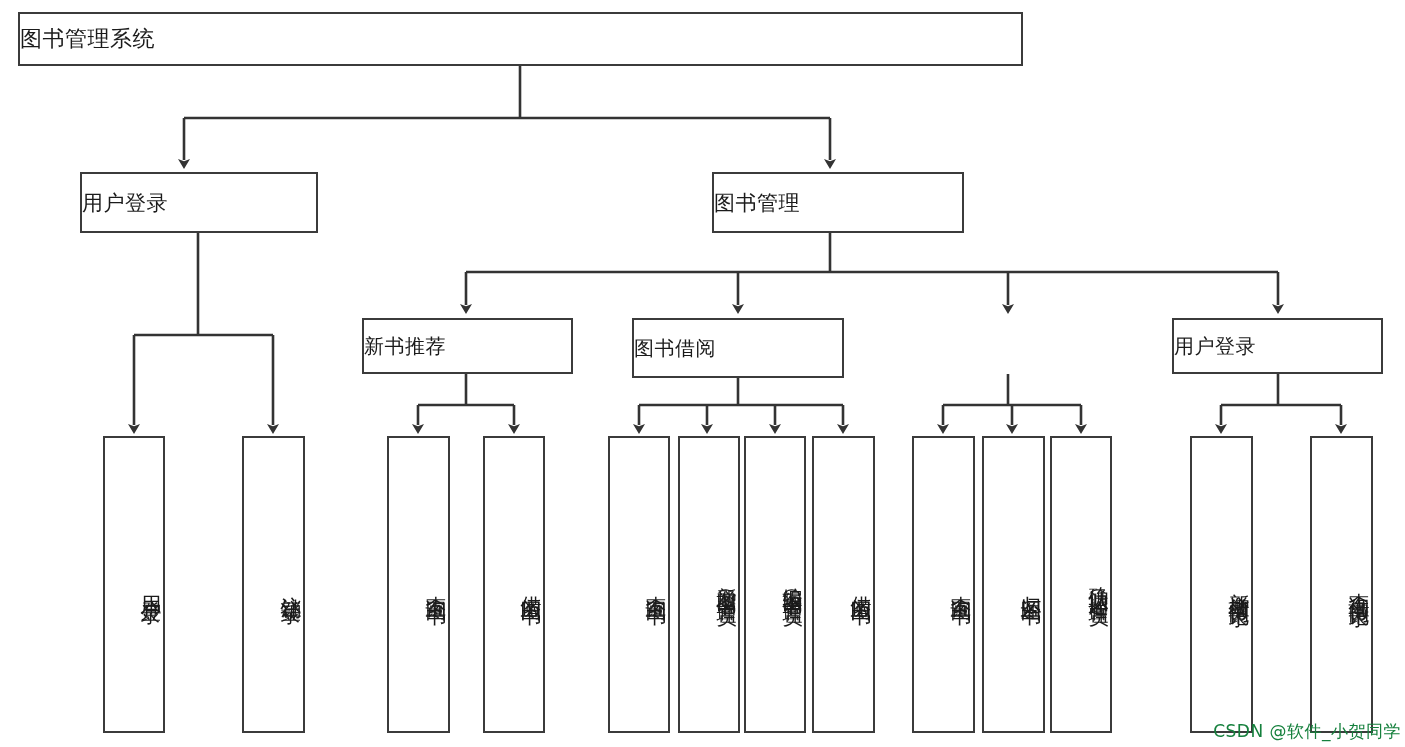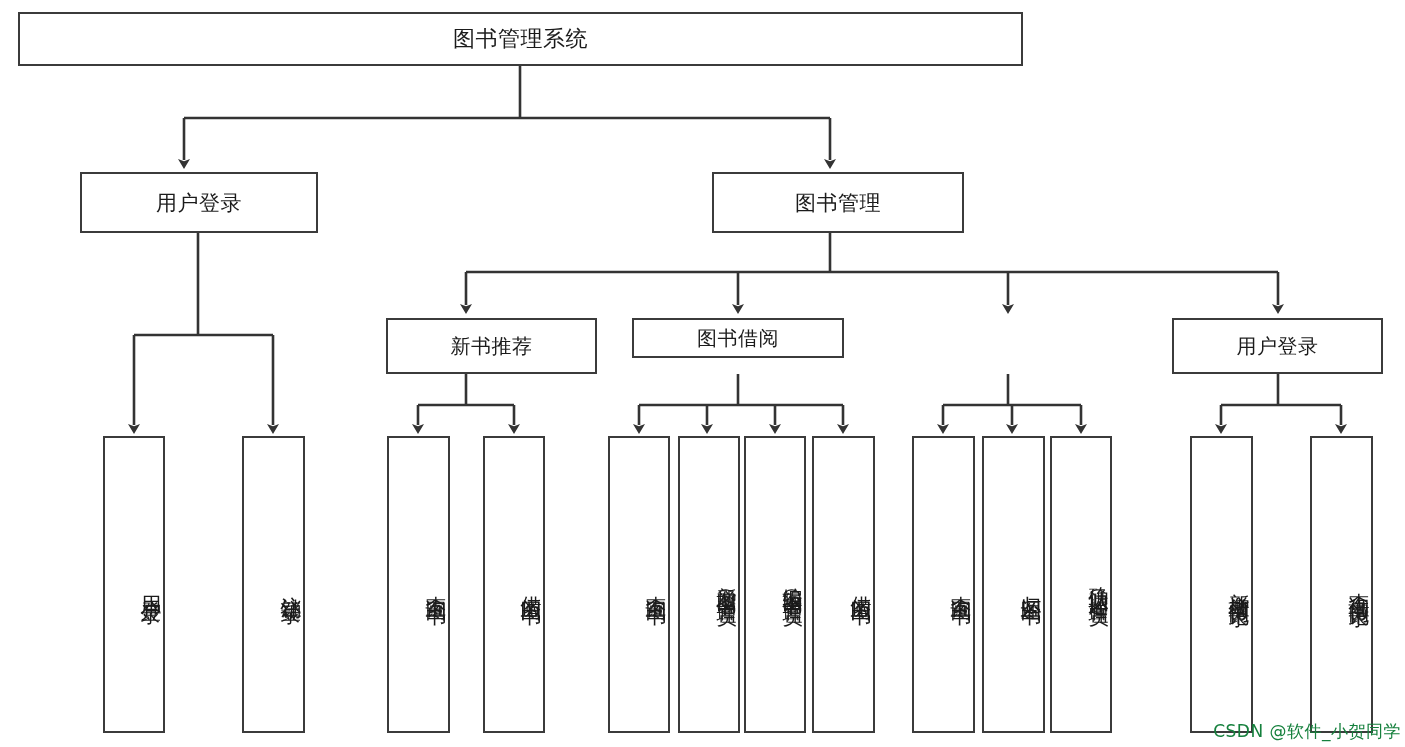--- a/index.html
+++ b/index.html
@@ -12,21 +12,20 @@
 
   svg#wires{position:absolute;left:0;top:0;width:1405px;height:747px;pointer-events:none;}
 
   .node{
     position:absolute;
     box-sizing:border-box;
     background:#ffffff;
     border:2px solid #3b3b3b;
     display:flex;
     align-items:center;
-    justify-content:center;
     color:#1b1b1b;
     letter-spacing:0.5px;
   }
   .node.root{font-size:22px;}
   .node.lvl1{font-size:21px;}
   .node.lvl2{font-size:20px;}
   .node.leaf{
     font-size:21px;
     writing-mode:vertical-rl;
     text-orientation:upright;
@@ -114,24 +113,24 @@
     <span>图书管理系统</span>
   </div>
 
   <div class="node lvl1" style="left:80px;top:172px;width:238px;height:61px;">
     <span>用户登录</span>
   </div>
   <div class="node lvl1" style="left:712px;top:172px;width:252px;height:61px;">
     <span>图书管理</span>
   </div>
 
-  <div class="node lvl2" style="left:362px;top:318px;width:211px;height:56px;margin-left:24px;">
+  <div class="node lvl2" style="left:362px;top:318px;width:211px;height:56px;">
     <span>新书推荐</span>
   </div>
-  <div class="node lvl2" style="left:632px;top:318px;width:212px;height:40px;">
+  <div class="node lvl2" style="left:632px;top:318px;width:212px;height:60px;">
     <span>图书借阅</span>
   </div>
   <div class="node lvl2" style="left:1172px;top:318px;width:211px;height:56px;">
     <span>用户登录</span>
   </div>
 
   <div class="node leaf" style="left:103px;top:436px;width:62px;height:297px;">
     <span class="vtext">用户登录</span>
   </div>
   <div class="node leaf" style="left:242px;top:436px;width:63px;height:297px;">

